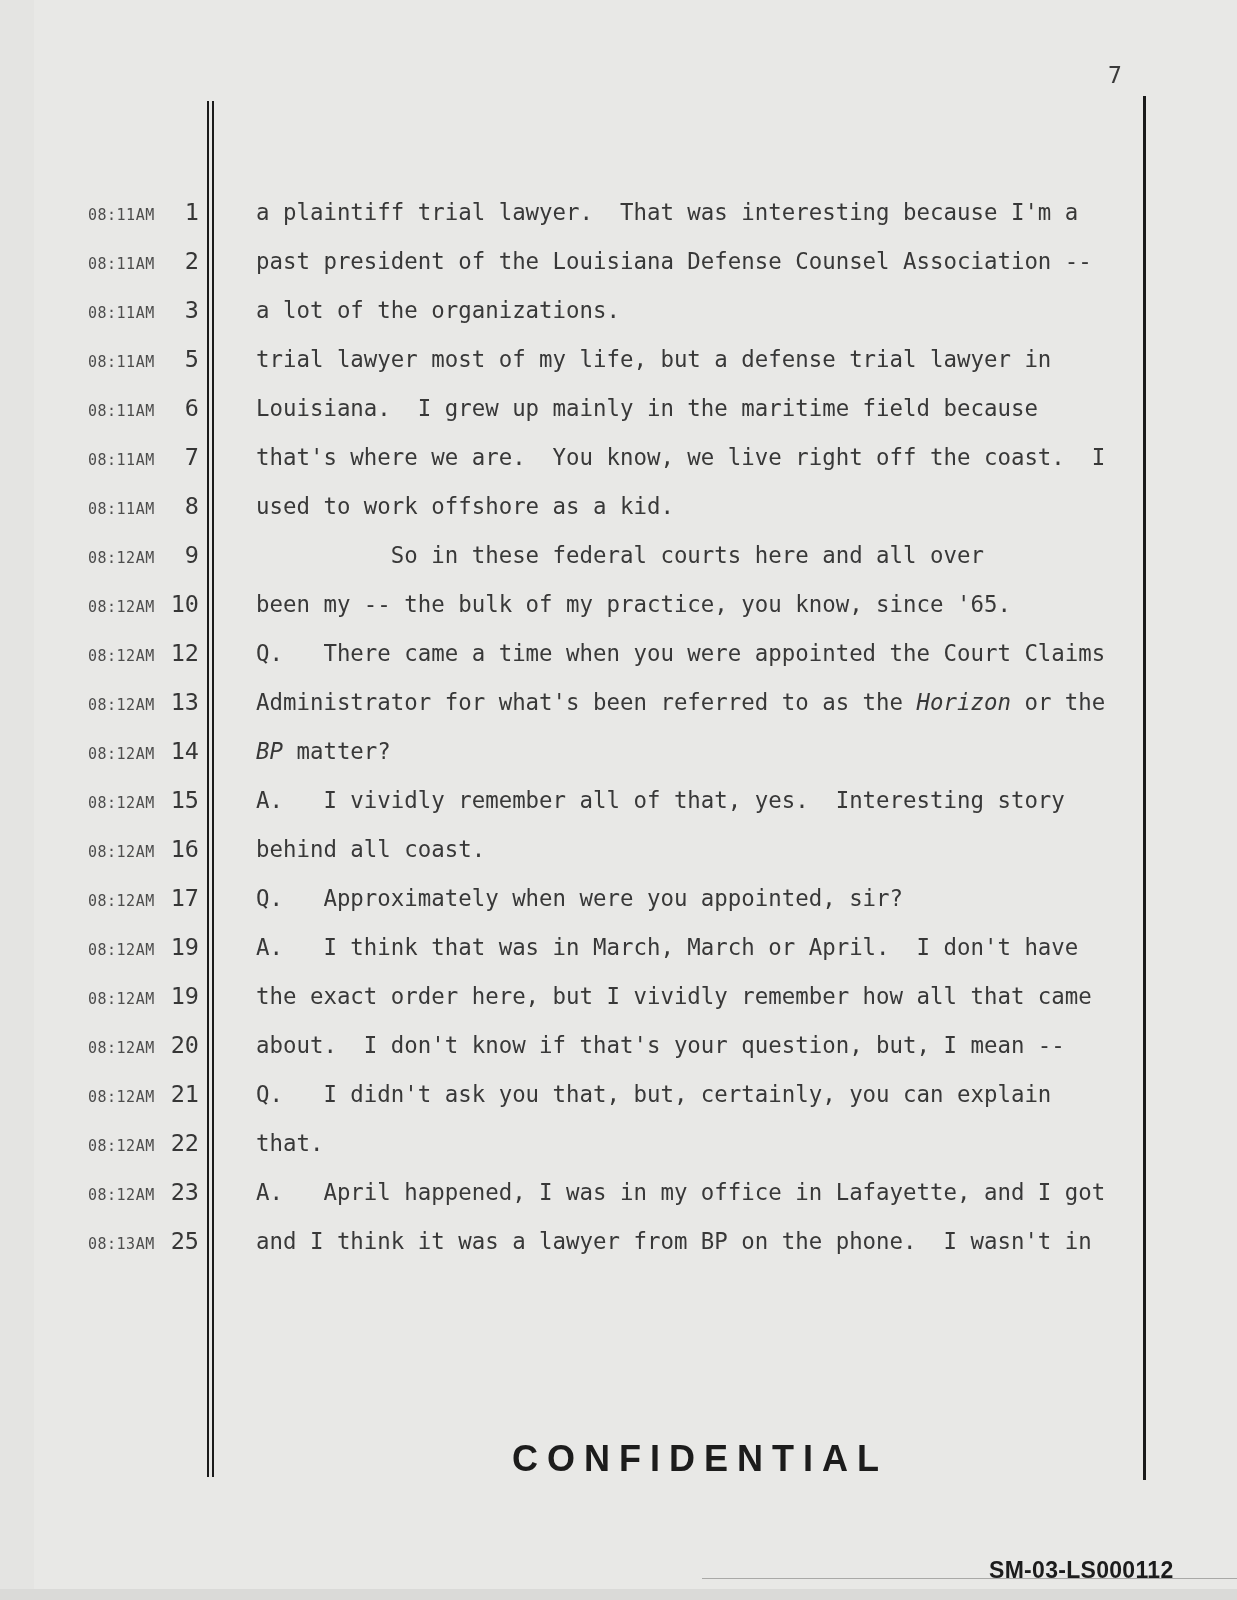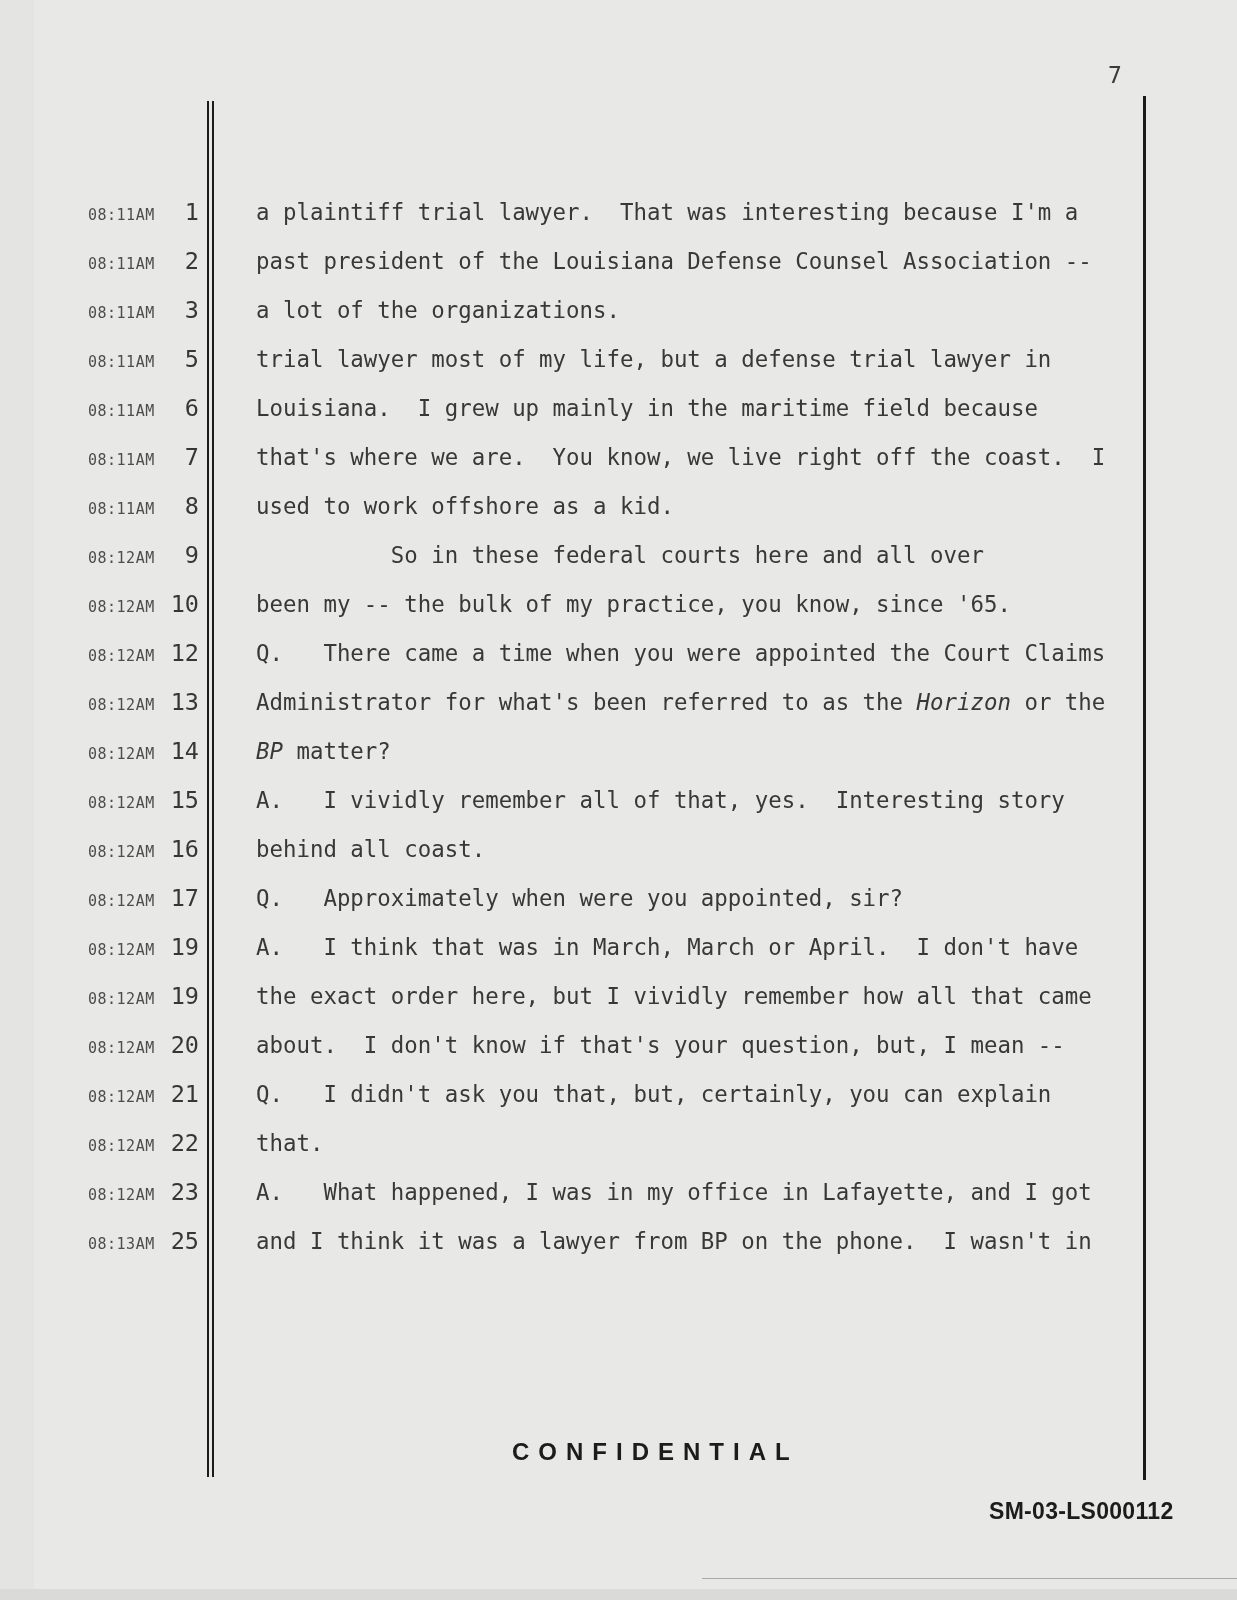--- a/index.html
+++ b/index.html
@@ -85,29 +85,29 @@
   }
   .text em {
     font-style: italic;
   }
   .confidential {
     position: absolute;
     left: 512px;
     top: 1438px;
     font-family: "Liberation Sans", sans-serif;
     font-weight: bold;
-    font-size: 24px;
+    font-size: 36px;
     letter-spacing: 9px;
     color: #1c1c1c;
     text-align: right;
   }
   .bates {
     position: absolute;
     left: 989px;
-    top: 1498px;
+    top: 1557px;
     font-family: "Liberation Sans", sans-serif;
     font-weight: bold;
     font-size: 23px;
     letter-spacing: 0.3px;
     color: #1c1c1c;
   }
   .scan-line {
     position: absolute;
     left: 702px;
     top: 1578px;
@@ -141,21 +141,21 @@
       <div class="row"><span class="time">08:12AM</span><span class="num">13</span><span class="text"><span>Administrator for what's been referred to as the </span><em>Horizon</em><span> or the</span></span></div>
       <div class="row"><span class="time">08:12AM</span><span class="num">14</span><span class="text"><em>BP</em><span> matter?</span></span></div>
       <div class="row"><span class="time">08:12AM</span><span class="num">15</span><span class="text"><span>A.   I vividly remember all of that, yes.  Interesting story</span></span></div>
       <div class="row"><span class="time">08:12AM</span><span class="num">16</span><span class="text"><span>behind all coast.</span></span></div>
       <div class="row"><span class="time">08:12AM</span><span class="num">17</span><span class="text"><span>Q.   Approximately when were you appointed, sir?</span></span></div>
       <div class="row"><span class="time">08:12AM</span><span class="num">19</span><span class="text"><span>A.   I think that was in March, March or April.  I don't have</span></span></div>
       <div class="row"><span class="time">08:12AM</span><span class="num">19</span><span class="text"><span>the exact order here, but I vividly remember how all that came</span></span></div>
       <div class="row"><span class="time">08:12AM</span><span class="num">20</span><span class="text"><span>about.  I don't know if that's your question, but, I mean --</span></span></div>
       <div class="row"><span class="time">08:12AM</span><span class="num">21</span><span class="text"><span>Q.   I didn't ask you that, but, certainly, you can explain</span></span></div>
       <div class="row"><span class="time">08:12AM</span><span class="num">22</span><span class="text"><span>that.</span></span></div>
-      <div class="row"><span class="time">08:12AM</span><span class="num">23</span><span class="text"><span>A.   What happened, I was in my office in Lafayette, and I got</span></span></div>
+      <div class="row"><span class="time">08:12AM</span><span class="num">23</span><span class="text"><span>A.   April happened, I was in my office in Lafayette, and I got</span></span></div>
       <div class="row"><span class="time">08:13AM</span><span class="num">25</span><span class="text"><span>and I think it was a lawyer from BP on the phone.  I wasn't in</span></span></div>
     </div>
 
   <div class="confidential">CONFIDENTIAL</div>
   <div class="bates">SM-03-LS000112</div>
 
   <div class="scan-line"></div>
   <div class="edge-bottom"></div>
 </div>
 

